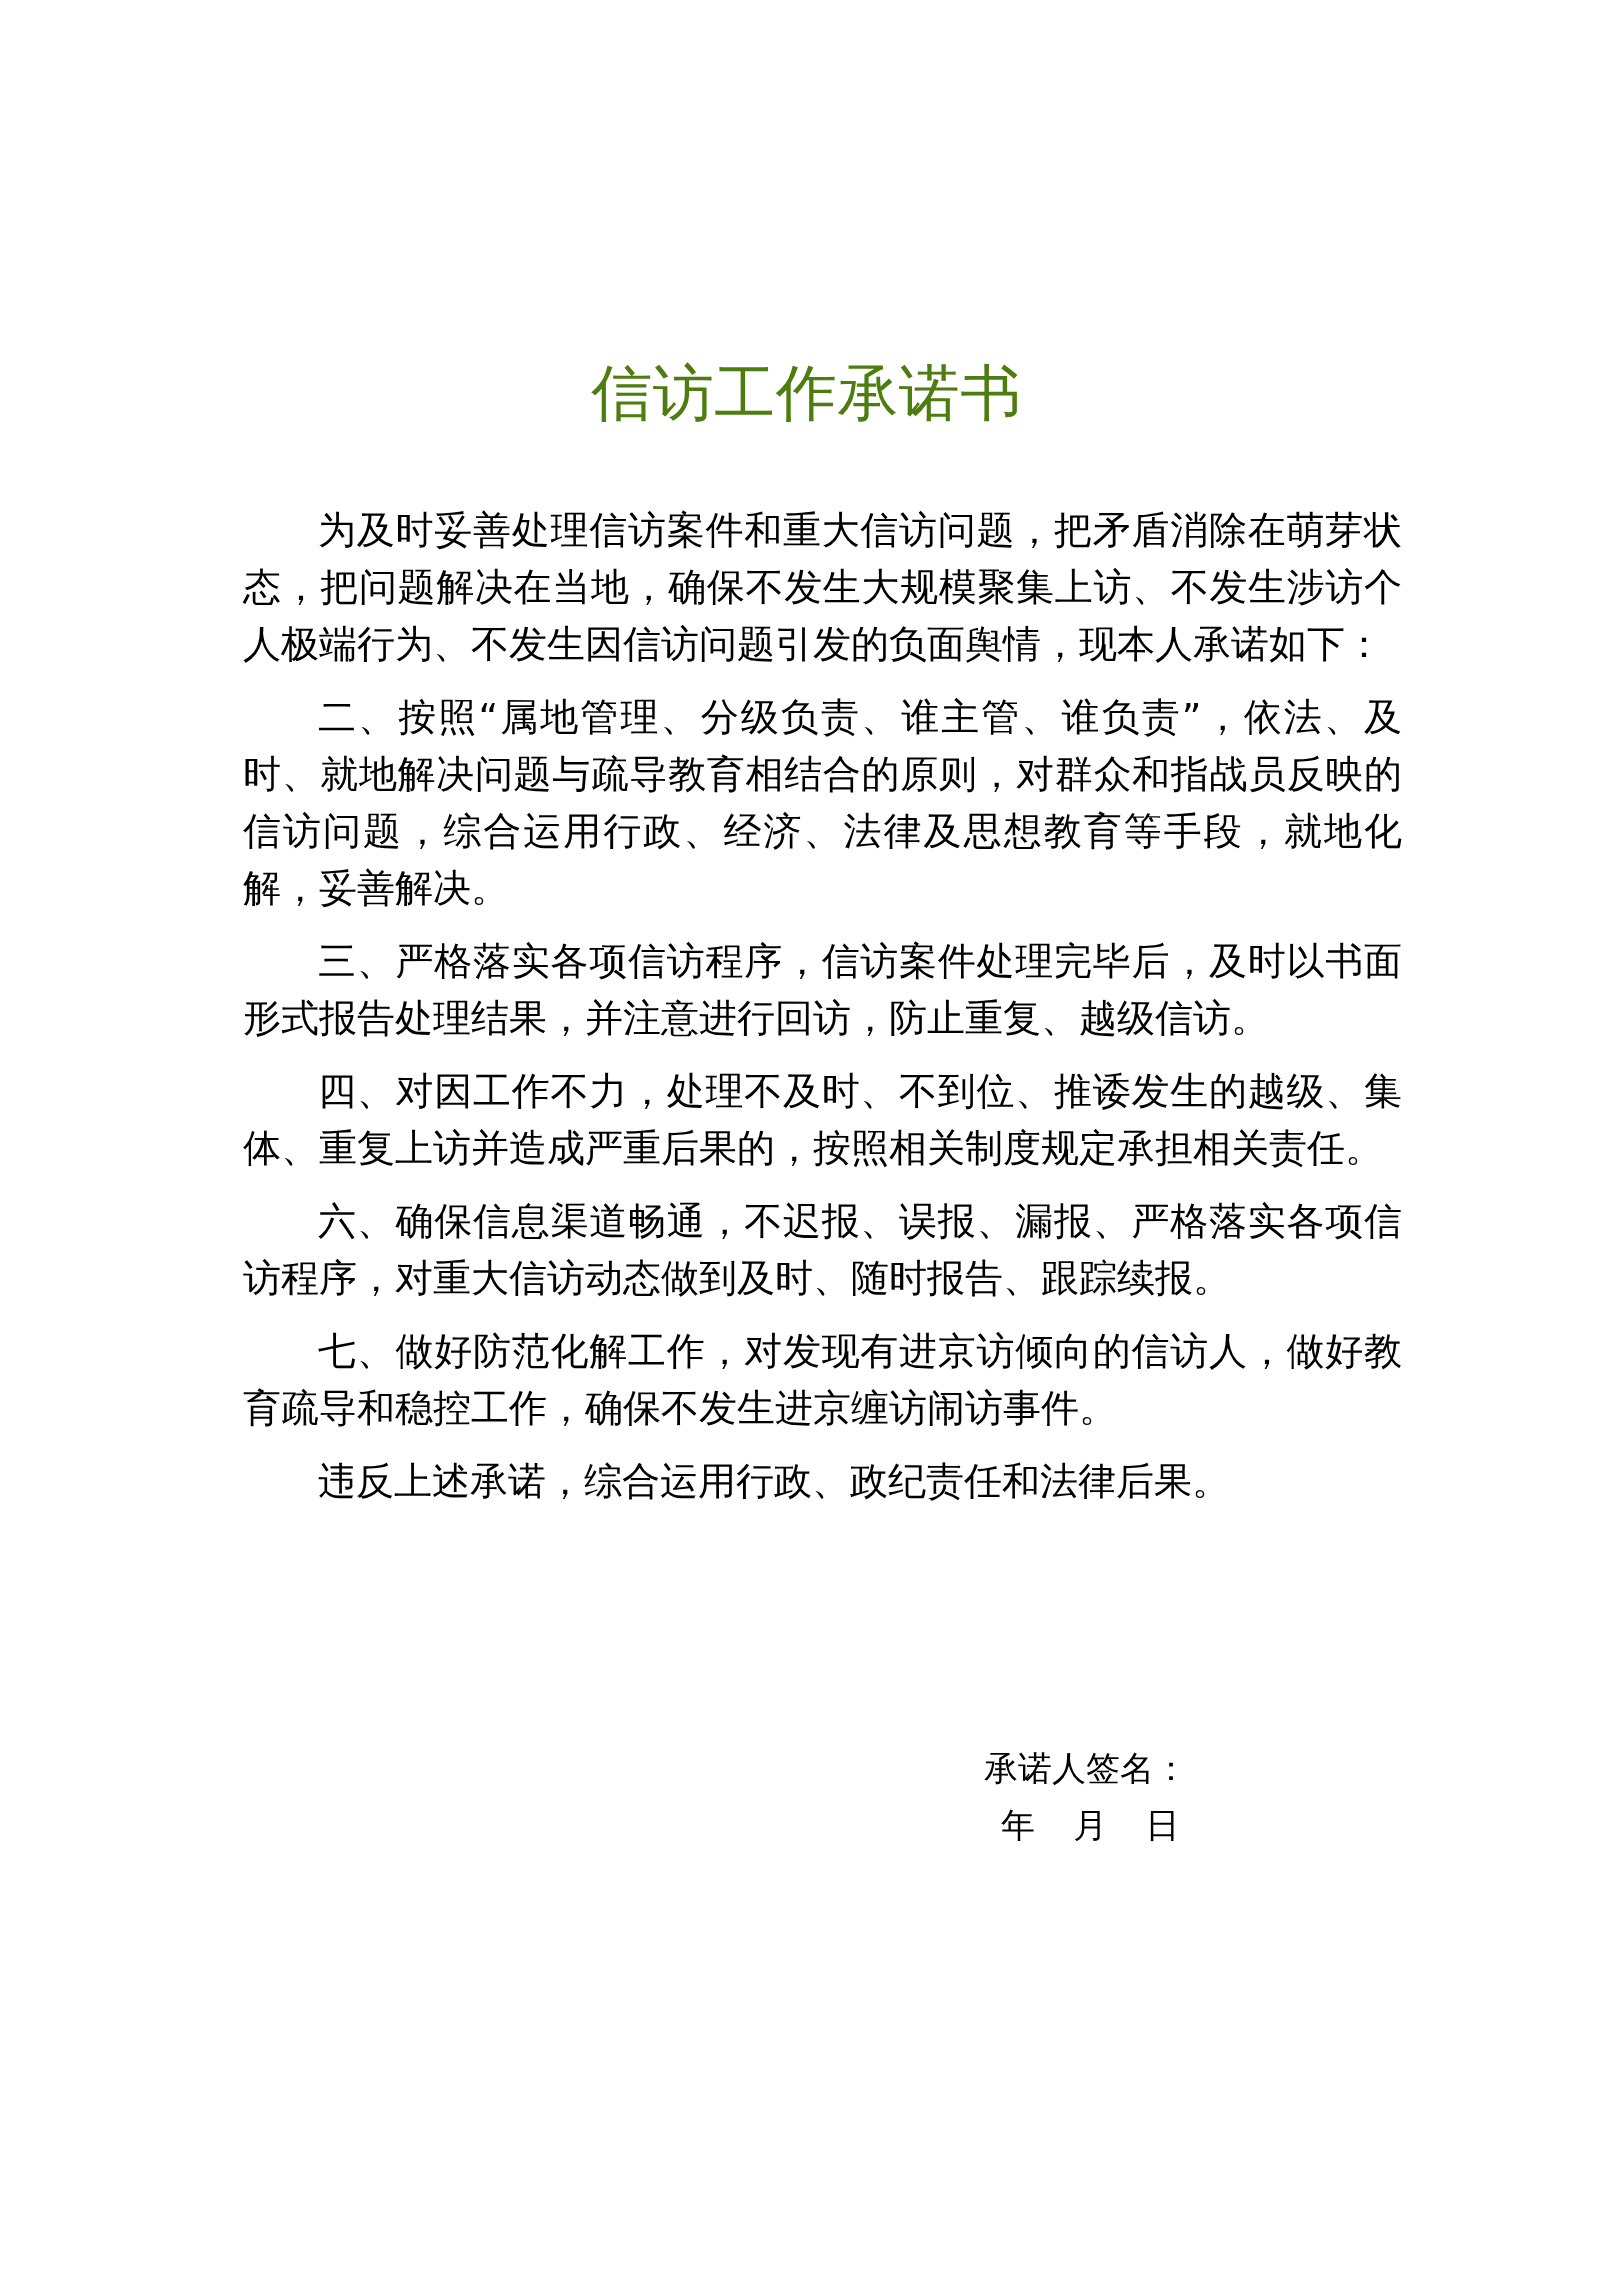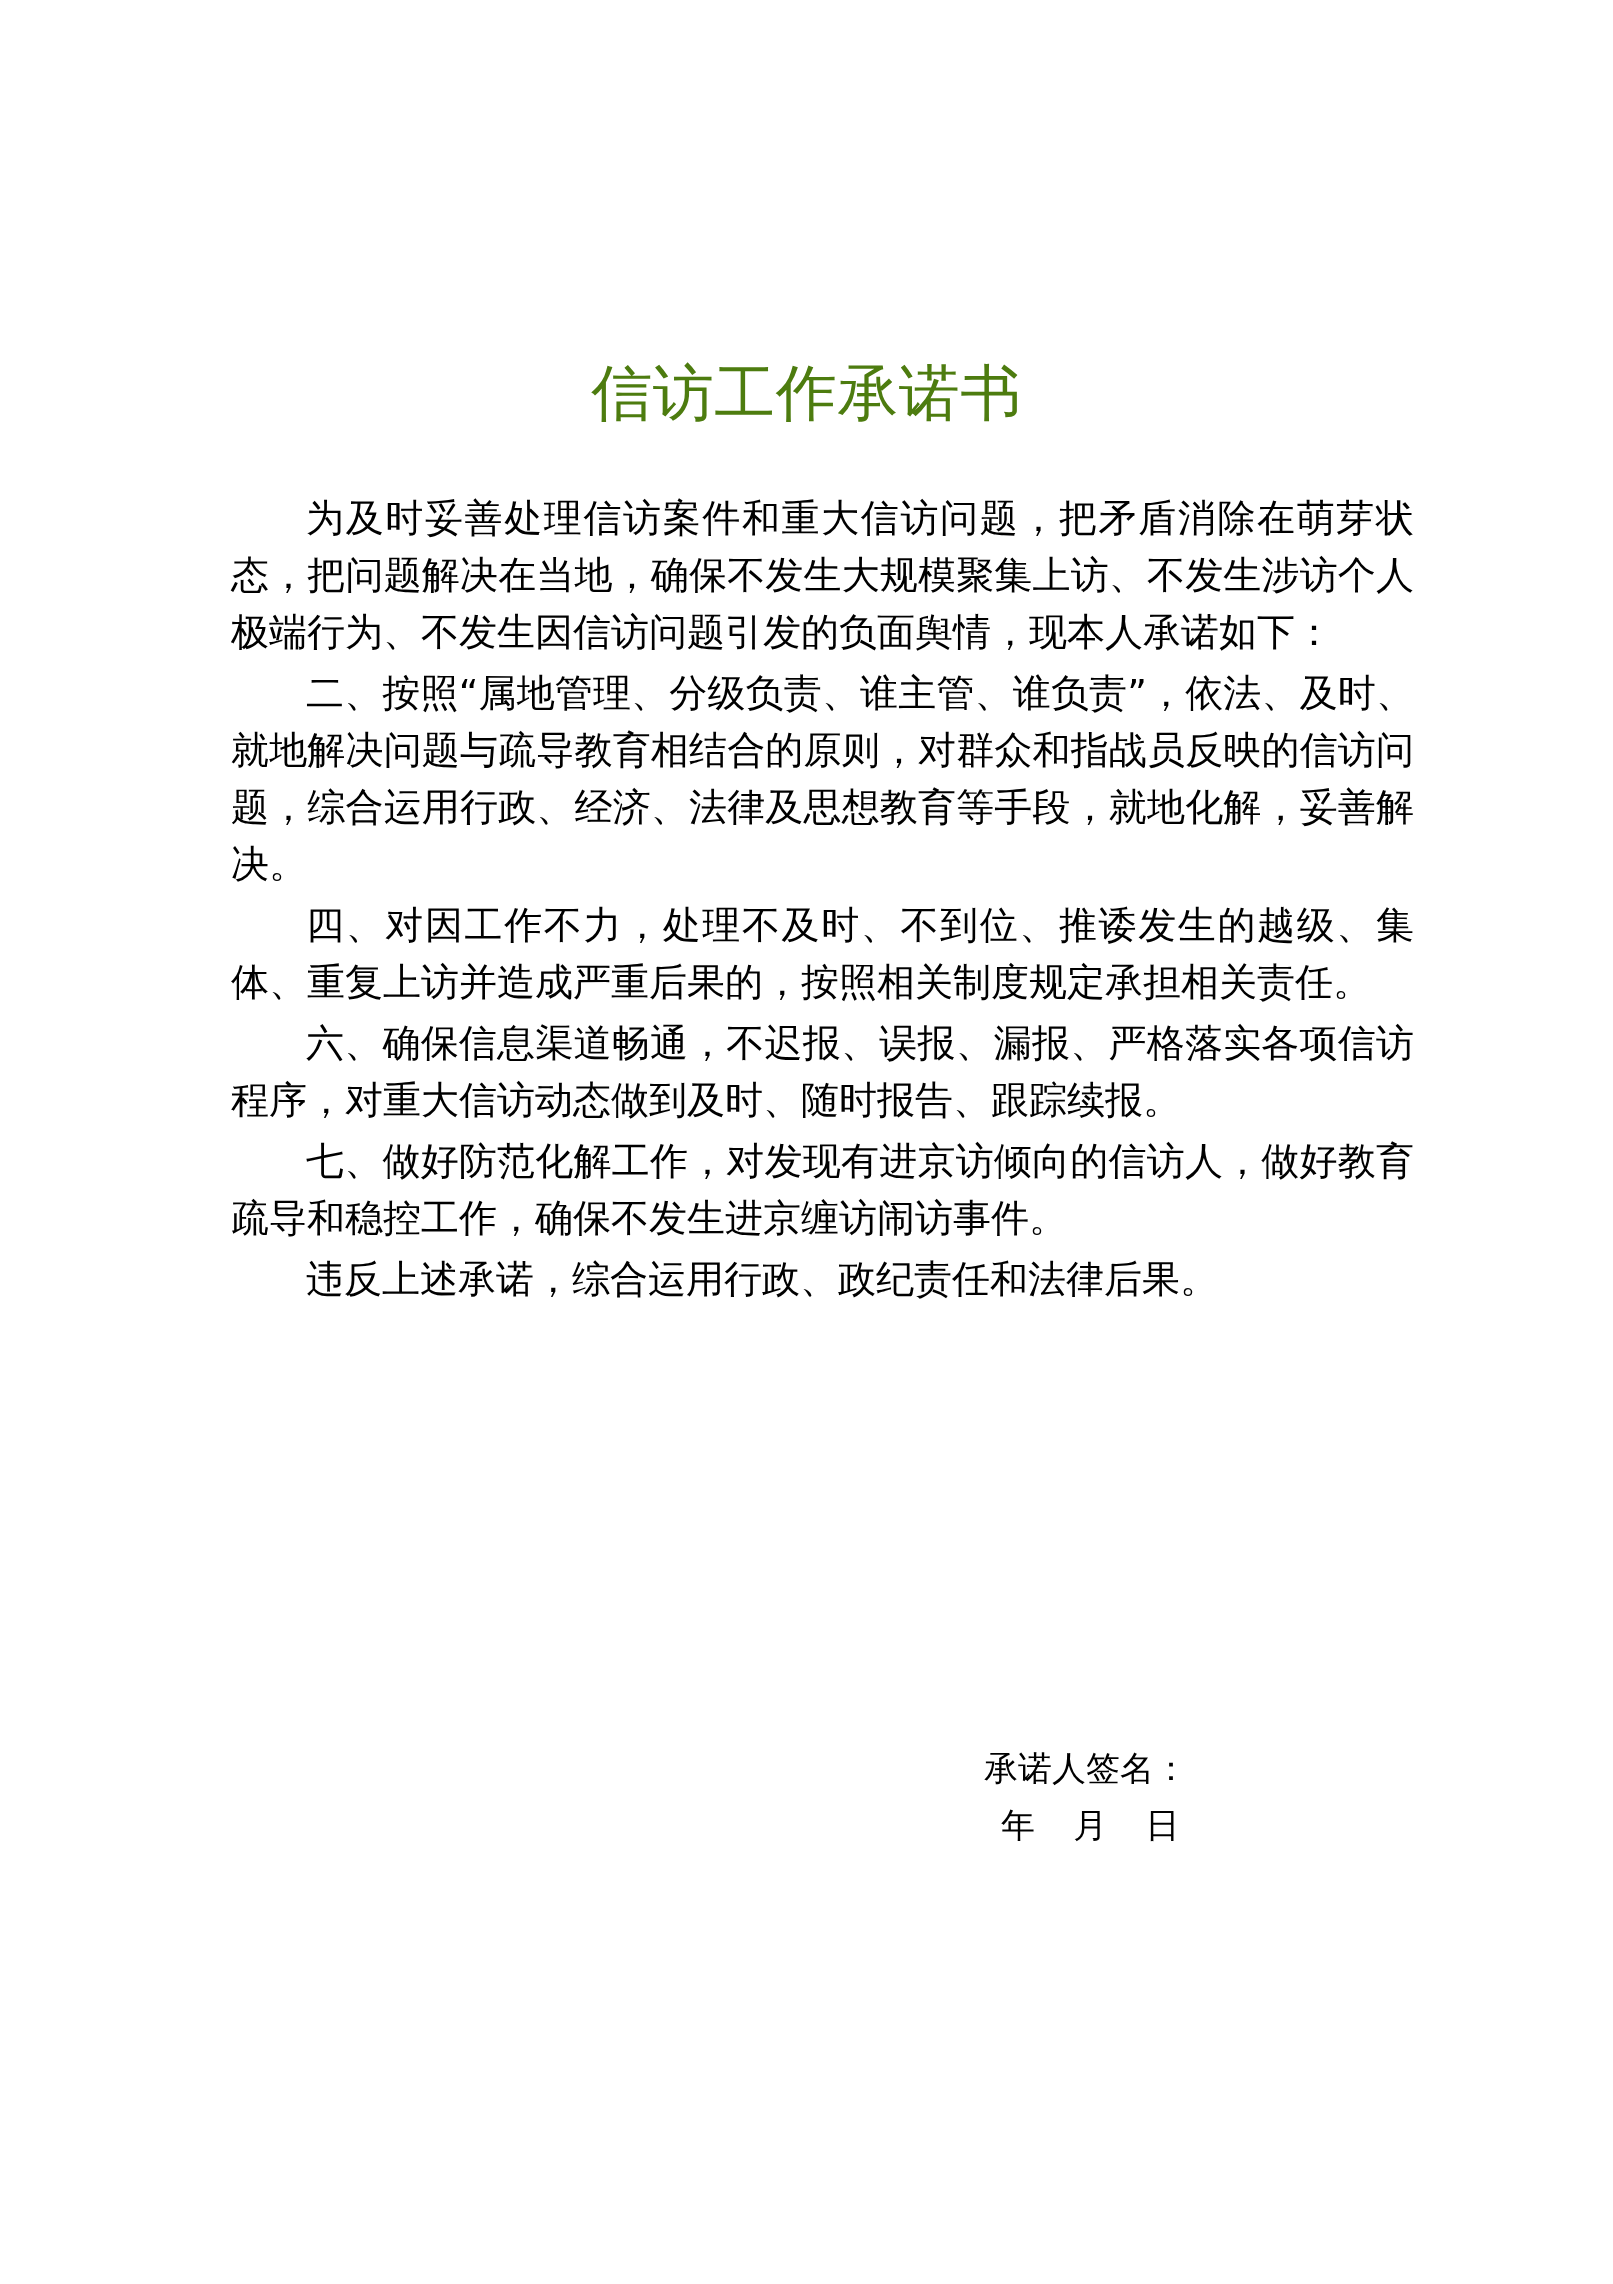--- a/index.html
+++ b/index.html
@@ -33,21 +33,21 @@
     color: #4d7c0f;
     white-space: nowrap;
   }
   .body-block {
     position: absolute;
     left: 227px;
     top: 486px;
     width: 1191px;
   }
   .para {
-    margin: 4px;
+    margin: 16px;
     padding: 0;
     font-size: 38px;
     line-height: 57px;
     text-align: justify;
     text-align-last: left;
     text-justify: inter-character;
     text-indent: 75px;
     color: #000000;
     word-break: break-all;
     letter-spacing: 0;
@@ -74,20 +74,21 @@
 </head>
 <body>
 
 <div class="page">
 
   <h1 class="doc-title">信访工作承诺书</h1>
 
   <div class="body-block">
     <p class="para">为及时妥善处理信访案件和重大信访问题，把矛盾消除在萌芽状态，把问题解决在当地，确保不发生大规模聚集上访、不发生涉访个人极端行为、不发生因信访问题引发的负面舆情，现本人承诺如下：</p>
     <p class="para">二、按照“属地管理、分级负责、谁主管、谁负责”，依法、及时、就地解决问题与疏导教育相结合的原则，对群众和指战员反映的信访问题，综合运用行政、经济、法律及思想教育等手段，就地化解，妥善解决。</p>
+    <p class="para">三、严格落实各项信访程序，信访案件处理完毕后，及时以书面形式报告处理结果，并注意进行回访，防止重复、越级信访。</p>
     <p class="para">四、对因工作不力，处理不及时、不到位、推诿发生的越级、集体、重复上访并造成严重后果的，按照相关制度规定承担相关责任。</p>
     <p class="para">六、确保信息渠道畅通，不迟报、误报、漏报、严格落实各项信访程序，对重大信访动态做到及时、随时报告、跟踪续报。</p>
     <p class="para">七、做好防范化解工作，对发现有进京访倾向的信访人，做好教育疏导和稳控工作，确保不发生进京缠访闹访事件。</p>
     <p class="para">违反上述承诺，综合运用行政、政纪责任和法律后果。</p>
   </div>
 
   <div class="sign-block">
     <div class="sign-line-1">承诺人签名：</div>
     <div class="sign-line-2">年  月  日</div>
   </div>

